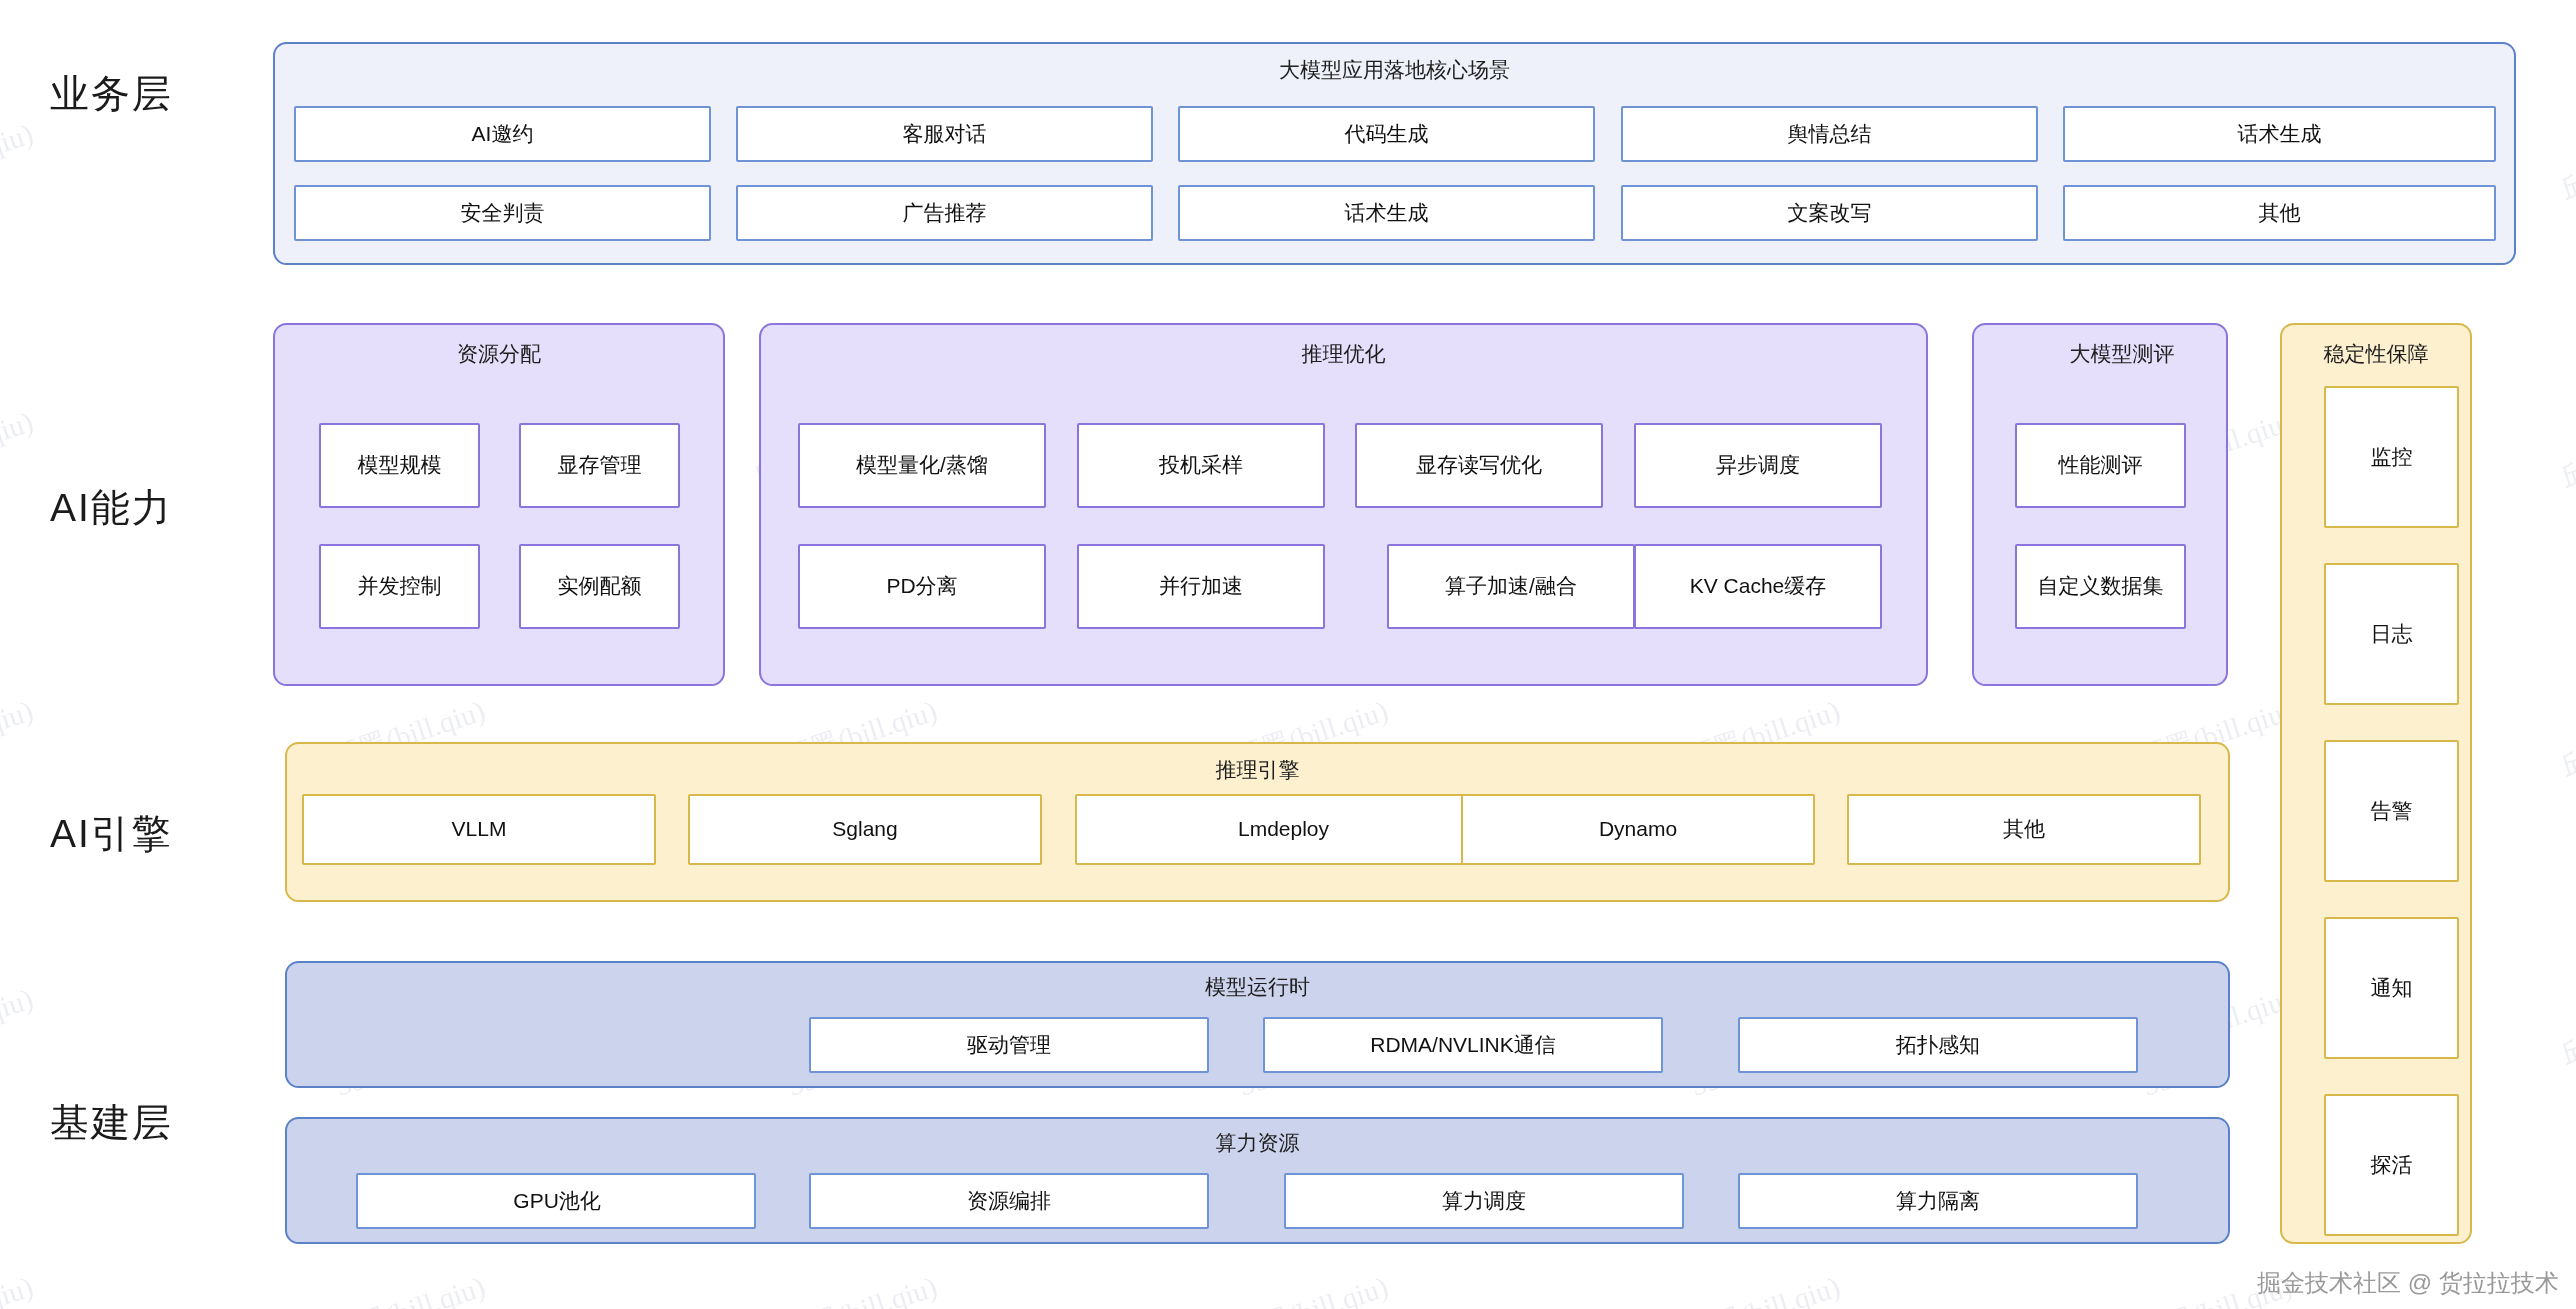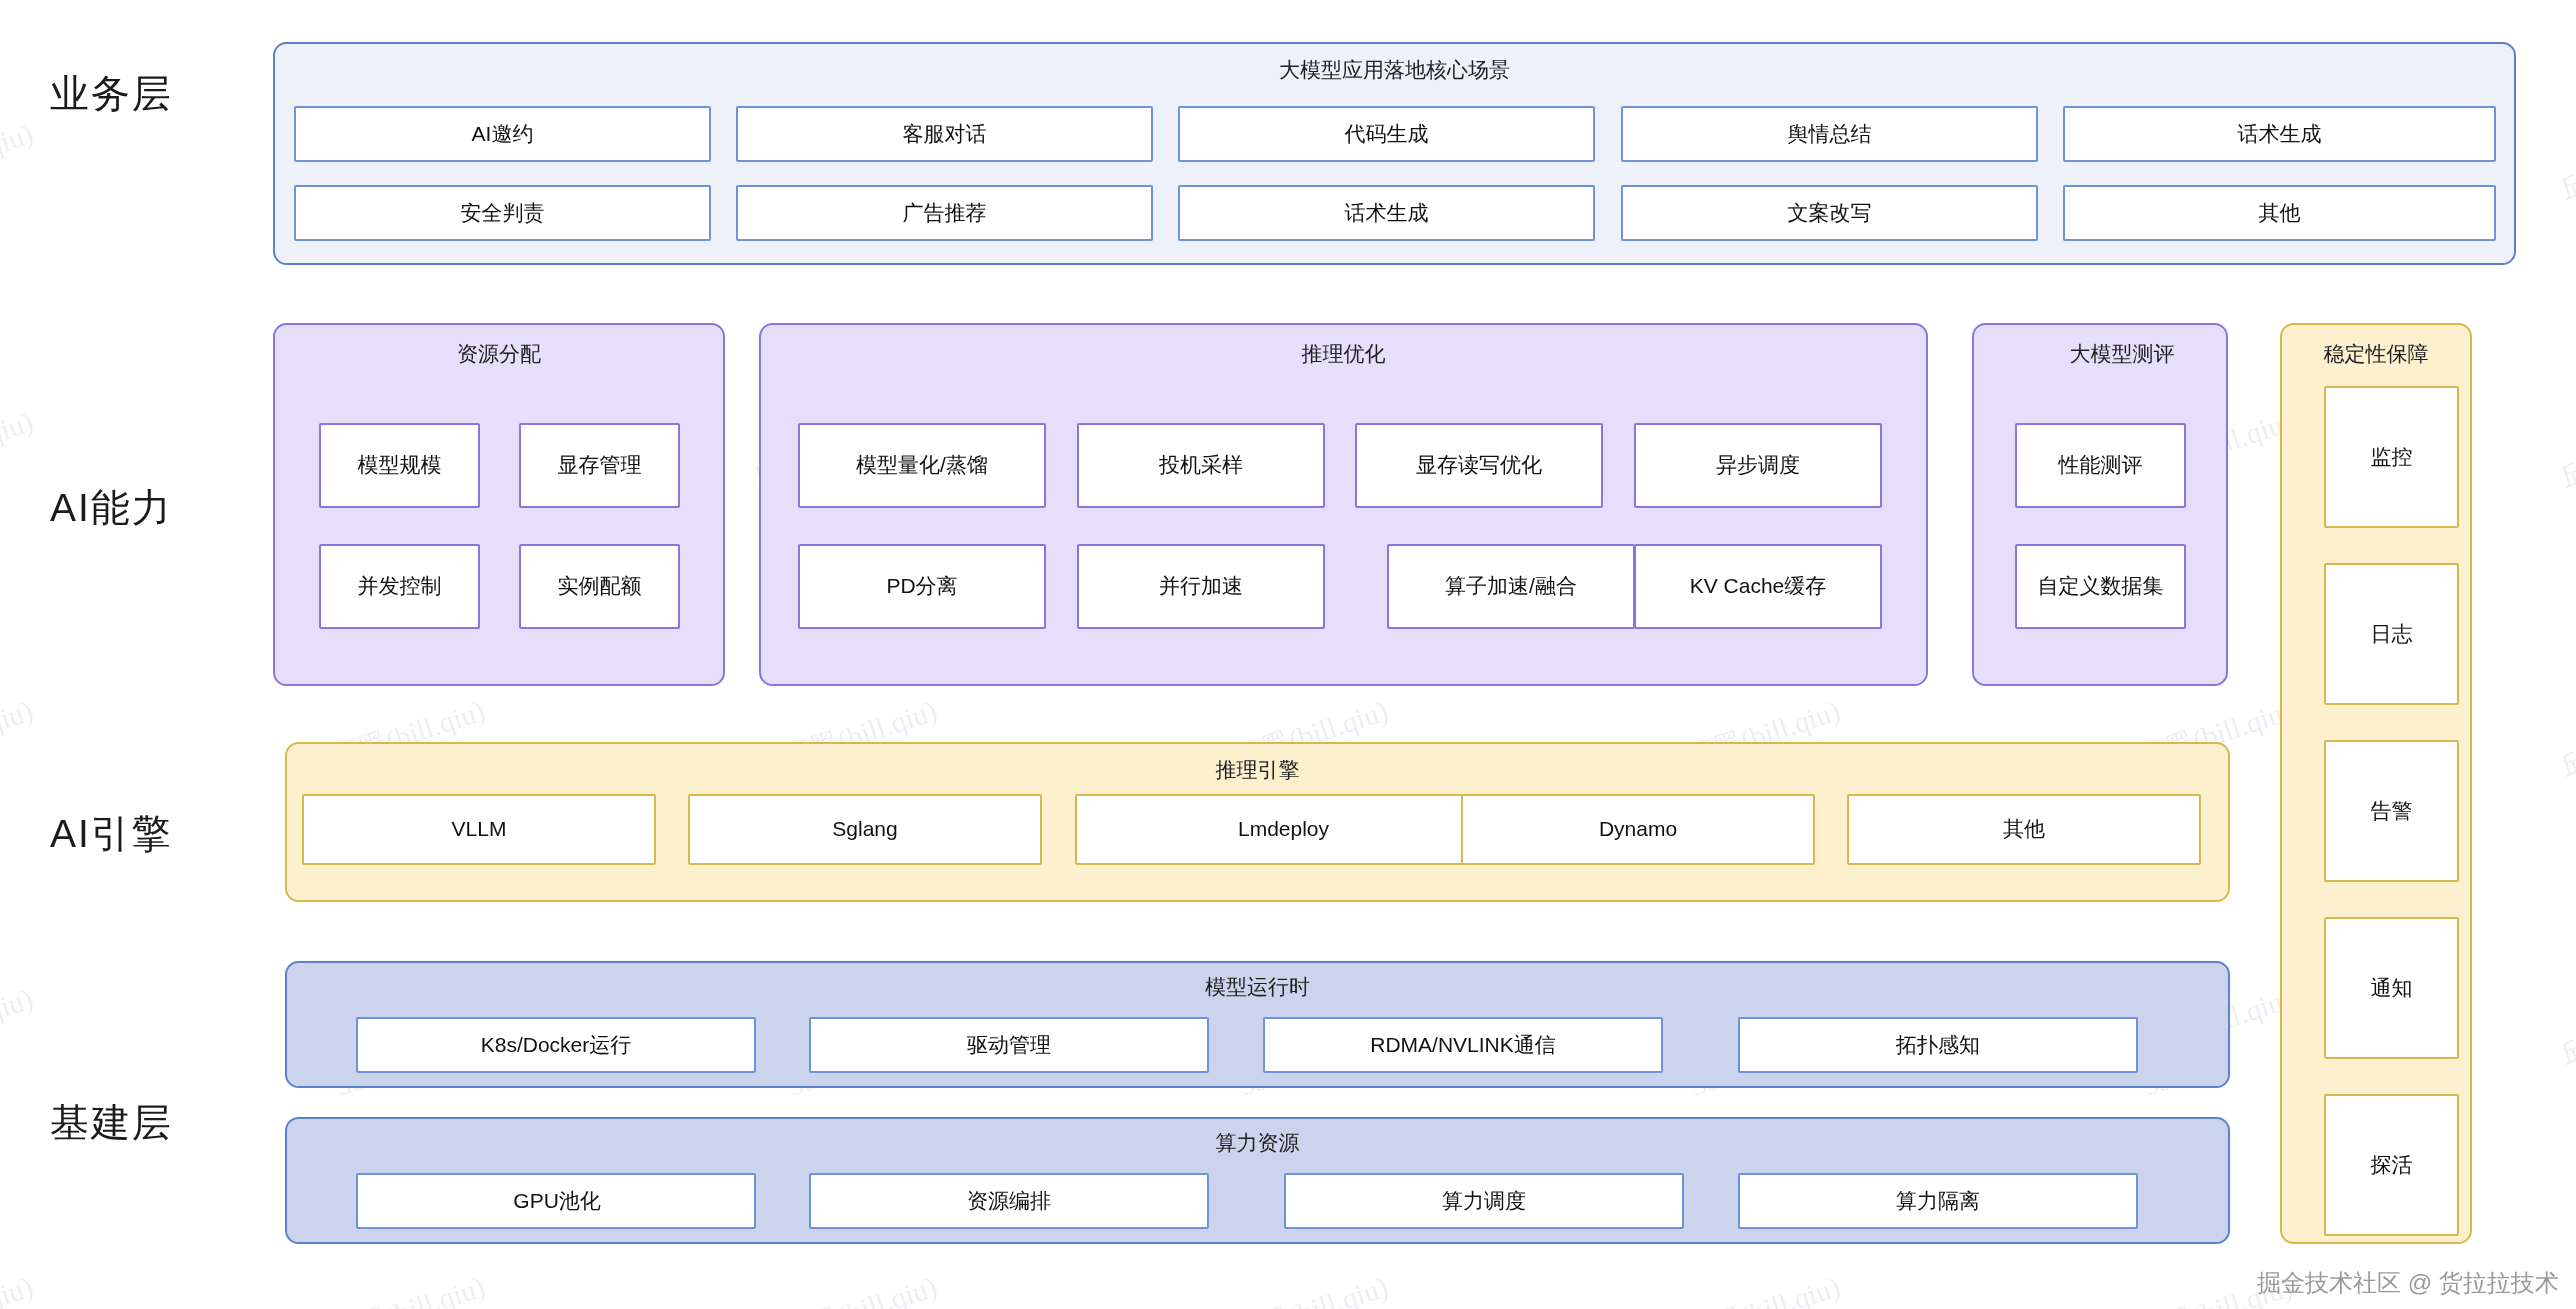--- a/index.html
+++ b/index.html
@@ -235,21 +235,20 @@
   </div>
   <div class="chip chip-yellow" style="left:302px; top:794px; width:354px; height:71px;">VLLM</div>
   <div class="chip chip-yellow" style="left:688px; top:794px; width:354px; height:71px;">Sglang</div>
   <div class="chip chip-yellow" style="left:1075px; top:794px; width:417px; height:71px;">Lmdeploy</div>
   <div class="chip chip-yellow" style="left:1461px; top:794px; width:354px; height:71px;">Dynamo</div>
   <div class="chip chip-yellow" style="left:1847px; top:794px; width:354px; height:71px;">其他</div>
 
   <div class="group blue-panel2" style="left:285px; top:961px; width:1945px; height:127px;">
     <div class="group-title" style="top:9.6px;">模型运行时</div>
   </div>
-  <div class="chip chip-blue" style="left:356px; top:1017px; width:400px; height:56px;">K8s/Docker运行</div>
   <div class="chip chip-blue" style="left:809px; top:1017px; width:400px; height:56px;">驱动管理</div>
   <div class="chip chip-blue" style="left:1263px; top:1017px; width:400px; height:56px;">RDMA/NVLINK通信</div>
   <div class="chip chip-blue" style="left:1738px; top:1017px; width:400px; height:56px;">拓扑感知</div>
 
   <div class="group blue-panel2" style="left:285px; top:1117px; width:1945px; height:127px;">
     <div class="group-title" style="top:9.6px;">算力资源</div>
   </div>
   <div class="chip chip-blue" style="left:356px; top:1173px; width:400px; height:56px;padding-left:8px;">GPU池化</div>
   <div class="chip chip-blue" style="left:809px; top:1173px; width:400px; height:56px;">资源编排</div>
   <div class="chip chip-blue" style="left:1284px; top:1173px; width:400px; height:56px;">算力调度</div>

